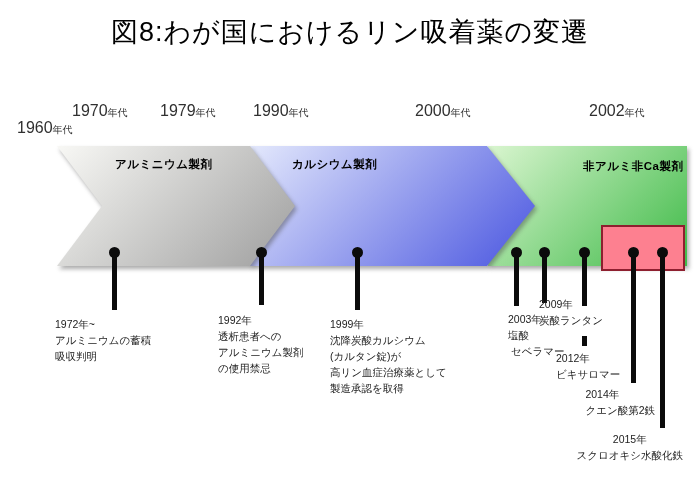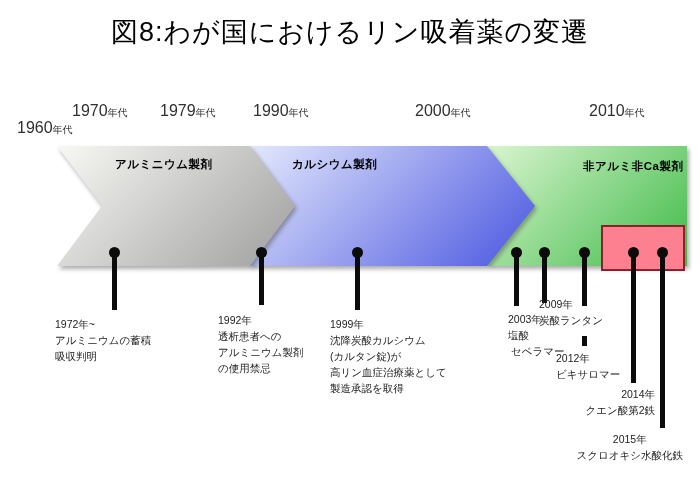--- a/index.html
+++ b/index.html
@@ -46,21 +46,21 @@
 
 <div class="canvas">
 
   <div class="title">図8:わが国におけるリン吸着薬の変遷</div>
 
   <div class="decade dec0"><span class="dec-num">1960</span><span class="dec-era">年代</span></div>
   <div class="decade dec1"><span class="dec-num">1970</span><span class="dec-era">年代</span></div>
   <div class="decade dec2"><span class="dec-num">1979</span><span class="dec-era">年代</span></div>
   <div class="decade dec3"><span class="dec-num">1990</span><span class="dec-era">年代</span></div>
   <div class="decade dec4"><span class="dec-num">2000</span><span class="dec-era">年代</span></div>
-  <div class="decade dec5"><span class="dec-num">2010</span><span class="dec-era">年代</span></div>
+  <div class="decade dec5"><span class="dec-num">2002</span><span class="dec-era">年代</span></div>
 
   <div class="band-wrap green">
     <div class="band" style="background: linear-gradient(135deg, rgb(217, 245, 207) 0%, rgb(63, 186, 72) 100%);"></div>
   </div>
   <div class="band-wrap blue">
     <div class="band chevron" style="background: linear-gradient(135deg, rgb(227, 232, 252) 0%, rgb(74, 86, 224) 100%);"></div>
   </div>
   <div class="band-wrap gray">
     <div class="band chevron-notch" style="background: linear-gradient(135deg, rgb(248, 248, 245) 0%, rgb(158, 158, 158) 100%);"></div>
   </div>
@@ -86,19 +86,19 @@
       <div class="event-label" style="top: 311px; left: 508px;">2003年<br>塩酸<br>&nbsp;セベラマー</div>
       <div class="stem" style="left: 542px; top: 252px; height: 51px;"></div>
       <div class="dot" style="left: 539px; top: 247px;"></div>
       <div class="event-label" style="top: 296px; left: 539px;">2009年<br>炭酸ランタン</div>
       <div class="stem" style="left: 582px; top: 252px; height: 54px;"></div>
       <div class="dot" style="left: 579px; top: 247px;"></div>
       <div class="dash" style="left: 582px; top: 336px; height: 10px;"></div>
       <div class="event-label" style="top: 350px; left: 556px;">2012年<br>ビキサロマー</div>
       <div class="stem" style="left: 631px; top: 252px; height: 131px;"></div>
       <div class="dot" style="left: 628px; top: 247px;"></div>
-      <div class="event-label" style="top: 386px; right: 45px; text-align: right;">2014年<br>クエン酸第2鉄</div>
+      <div class="event-label" style="top: 386px; right: 45px; text-align: left;">2014年<br>クエン酸第2鉄</div>
       <div class="stem" style="left: 660px; top: 252px; height: 176px;"></div>
       <div class="dot" style="left: 657px; top: 247px;"></div>
       <div class="event-label" style="top: 431px; right: 17px; text-align: center;">2015年<br>スクロオキシ水酸化鉄</div>
     </div>
 
 </div>
 
 </body></html>

